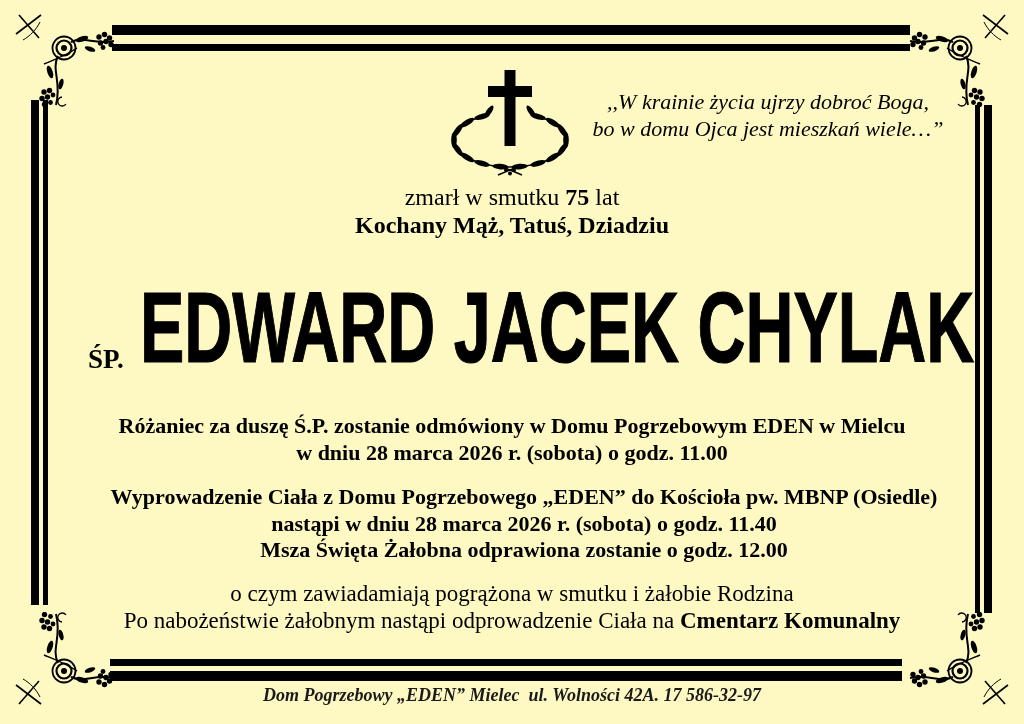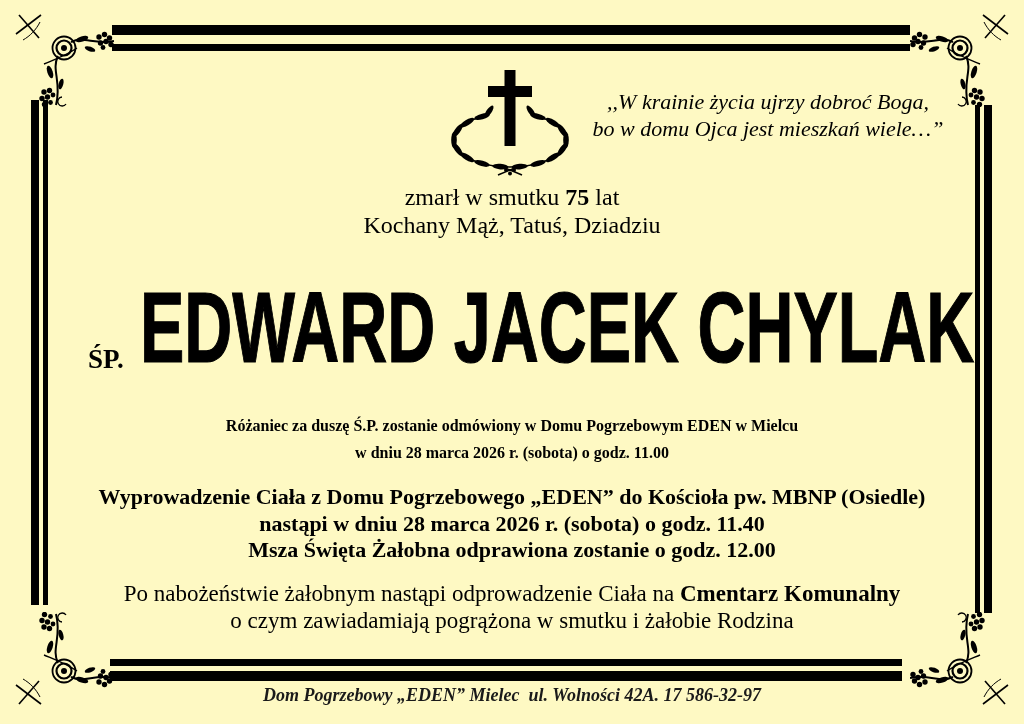--- a/index.html
+++ b/index.html
@@ -30,24 +30,24 @@
     display:flex;align-items:flex-end;
   }
   .sp{font-size:27px;font-weight:bold;line-height:1;margin:0 12px 7px 0;padding-left:40px;}
   .name-svg text{
     font-family:"Liberation Sans", sans-serif;
     font-weight:bold;font-size:102px;
     fill:#000;stroke:#000;stroke-width:1.2;
   }
   .rosary{
     position:absolute;left:60px;top:412px;width:904px;
-    text-align:center;font-weight:bold;font-size:16px;line-height:27px;
+    text-align:center;font-weight:bold;font-size:22px;line-height:27px;
   }
   .procession{
-    position:absolute;left:60px;top:484px;width:904px;
+    position:absolute;left:72px;top:484px;width:904px;
     text-align:center;font-weight:bold;font-size:22px;line-height:26.5px;
   }
   .closing{
     position:absolute;left:60px;top:580px;width:904px;
     text-align:center;font-size:23px;line-height:27px;
   }
   .footer{
     position:absolute;left:60px;top:685px;width:904px;
     text-align:center;font-weight:bold;font-style:italic;font-size:18px;
     color:#1a1a1a;white-space:pre;
@@ -147,21 +147,21 @@
     <path class="stroke" d="M54,99 L78,109" stroke-width="1.5"></path>
   </svg>
 
   <div class="quote">
     <div>,,W krainie życia ujrzy dobroć Boga,</div>
     <div>bo w domu Ojca jest mieszkań wiele…”</div>
   </div>
 
   <div class="announcement">
     <div><span>zmarł w smutku </span><b>75</b><span> lat</span></div>
-    <div style="font-weight:normal;">Kochany Mąż, Tatuś, Dziadziu</div>
+    <div style="font-weight:bold;">Kochany Mąż, Tatuś, Dziadziu</div>
   </div>
 
   <div class="name-row">
     <span class="sp">ŚP.</span>
     <svg class="name-svg" width="858" height="96" viewBox="0 0 858 96">
       <text x="429" y="79" text-anchor="middle" textLength="850" lengthAdjust="spacingAndGlyphs">EDWARD JACEK CHYLAK</text>
     </svg>
   </div>
 
   <div class="rosary">
@@ -169,19 +169,19 @@
     <div>w dniu 28 marca 2026 r. (sobota) o godz. 11.00</div>
   </div>
 
   <div class="procession">
     <div>Wyprowadzenie Ciała z Domu Pogrzebowego „EDEN” do Kościoła pw. MBNP (Osiedle)</div>
     <div>nastąpi w dniu 28 marca 2026 r. (sobota) o godz. 11.40</div>
     <div>Msza Święta Żałobna odprawiona zostanie o godz. 12.00</div>
   </div>
 
   <div class="closing">
+    <div>o czym zawiadamiają pogrążona w smutku i żałobie Rodzina</div>
     <div><span>Po nabożeństwie żałobnym nastąpi odprowadzenie Ciała na </span><b>Cmentarz Komunalny</b></div>
-    <div>o czym zawiadamiają pogrążona w smutku i żałobie Rodzina</div>
   </div>
 
   <div class="footer">Dom Pogrzebowy „EDEN” Mielec  ul. Wolności 42A. 17 586-32-97</div>
 
 </div>
 
 </body></html>

